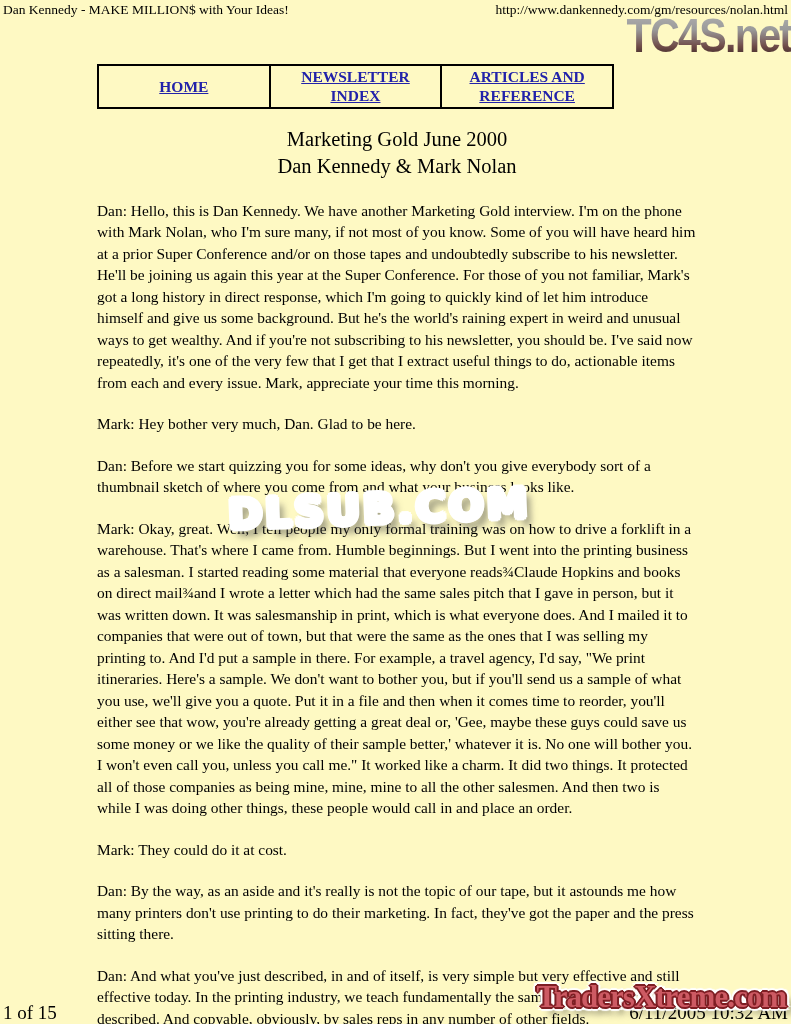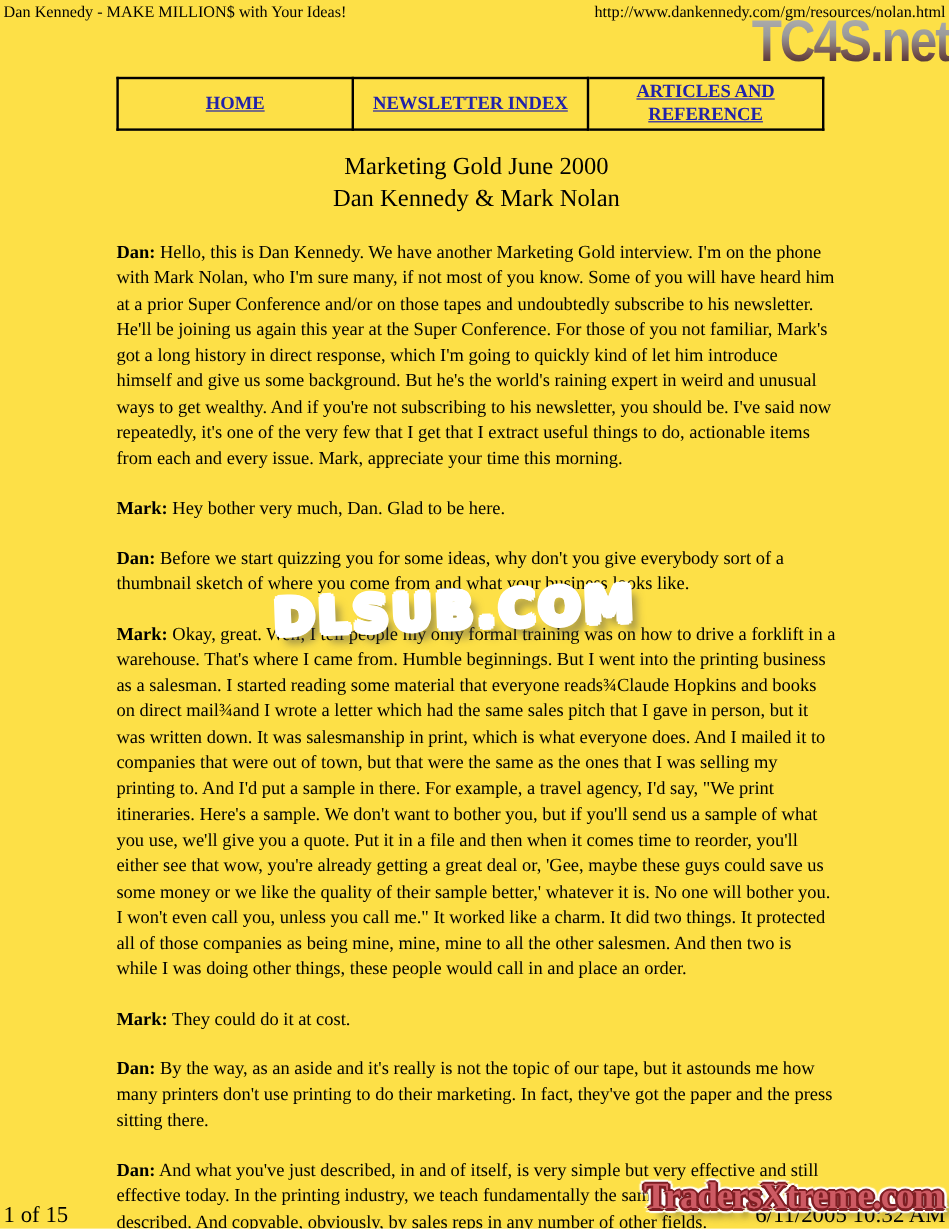--- a/index.html
+++ b/index.html
@@ -1,17 +1,17 @@
 <!DOCTYPE html>
 <html><head>
 <meta charset="utf-8">
 <style>
   html,body{margin:0;padding:0;background:#fff;}
   .page{
-    position:relative;width:791px;height:1024px;background:#fde047;
+    position:relative;width:791px;height:1024px;background:#fef9c3;
     font-family:"Liberation Serif", serif;color:#000;overflow:hidden;
   }
   
   .print-header{
     position:absolute;top:2px;left:3px;right:3px;
     display:flex;justify-content:space-between;
     font-size:13.5px;line-height:16px;white-space:nowrap;
   }
   .print-footer{
     position:absolute;bottom:3px;left:3px;right:3px;
@@ -22,38 +22,38 @@
   .wm-tc4s{
     position:absolute;top:11px;right:0px;z-index:5;
     font-family:"Liberation Sans", sans-serif;font-weight:bold;
     font-size:49px;line-height:1;letter-spacing:-2px;
     transform:scaleX(0.84);transform-origin:100% 50%;
     background:linear-gradient(180deg,#b2b2b2 0%,#9a9a9a 38%,#6f4c49 72%,#2e1d1b 100%);
     -webkit-background-clip:text;background-clip:text;color:transparent;
   }
   
   .content{position:absolute;left:97px;top:64px;width:600px;}
-  .nav-table{width:590px;border-collapse:collapse;table-layout:fixed;}
+  .nav-table{width:517px;border-collapse:collapse;table-layout:fixed;}
   .nav-table td{
     border:2px solid #000;text-align:center;vertical-align:middle;
     height:35px;padding:1px 6px;
   }
   .nav-link{
     color:#2222aa;font-weight:bold;font-size:15.5px;
     text-decoration:underline;cursor:pointer;line-height:1.25;
   }
   
   .title{
     margin:17px 0 0 0;text-align:center;
     font-size:20.5px;font-weight:normal;line-height:1.32;color:#000;
   }
   
   .dialogue{margin-top:20px;font-size:15.4px;line-height:21.5px;text-align:left;}
   .dialogue p{margin:0 0 20px 0;}
-  .speaker{font-weight:bold;}
+  .speaker{font-weight:normal;}
   
   .wm-dlsub{
     position:absolute;left:228px;top:487px;z-index:6;
     font-family:"DejaVu Sans", sans-serif;font-weight:bold;
     font-size:41px;line-height:1.1;letter-spacing:3px;
     transform:rotate(-2.2deg);
     background:linear-gradient(180deg,#f0595e 0%,#d7181f 45%,#a80b11 100%);
     -webkit-background-clip:text;background-clip:text;color:transparent;
     text-shadow:
       -3px 0 0 #fff,3px 0 0 #fff,0 -3px 0 #fff,0 3px 0 #fff,

